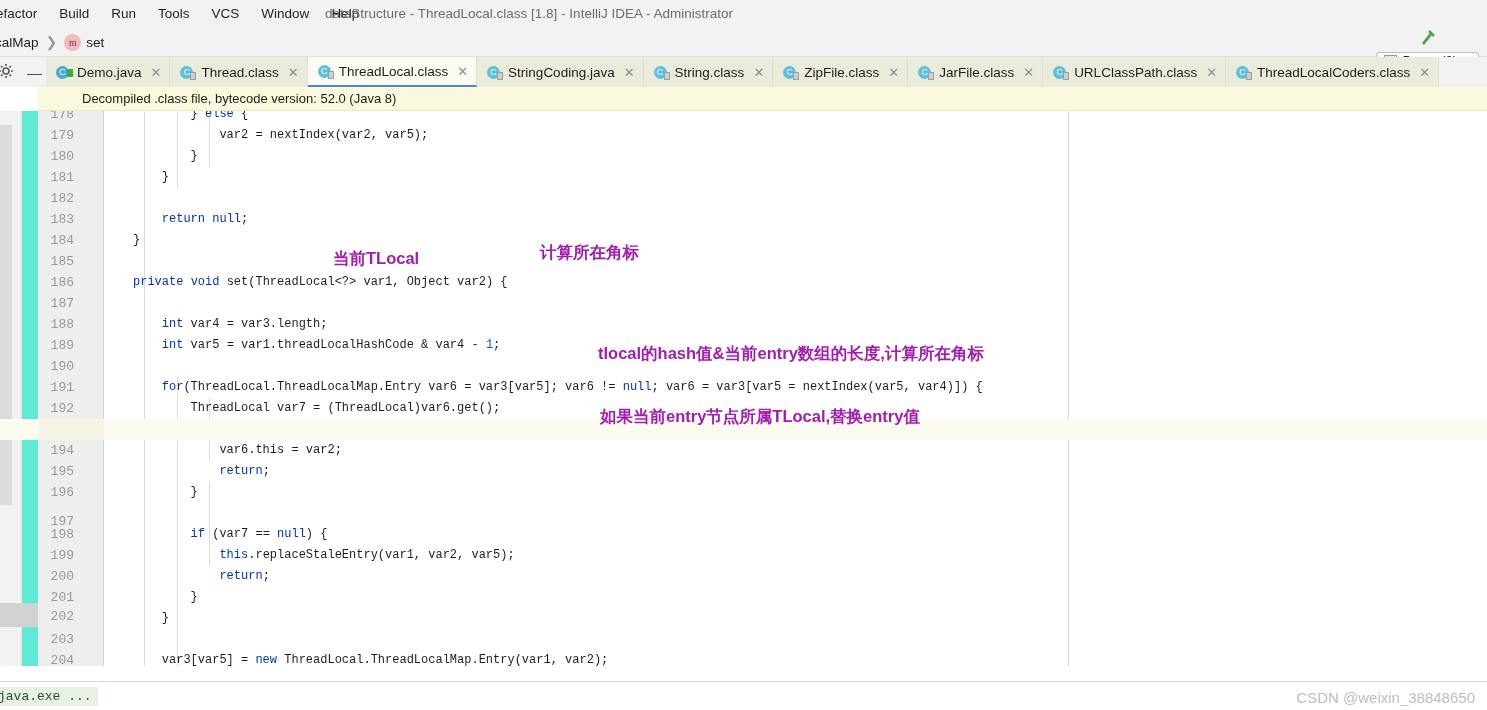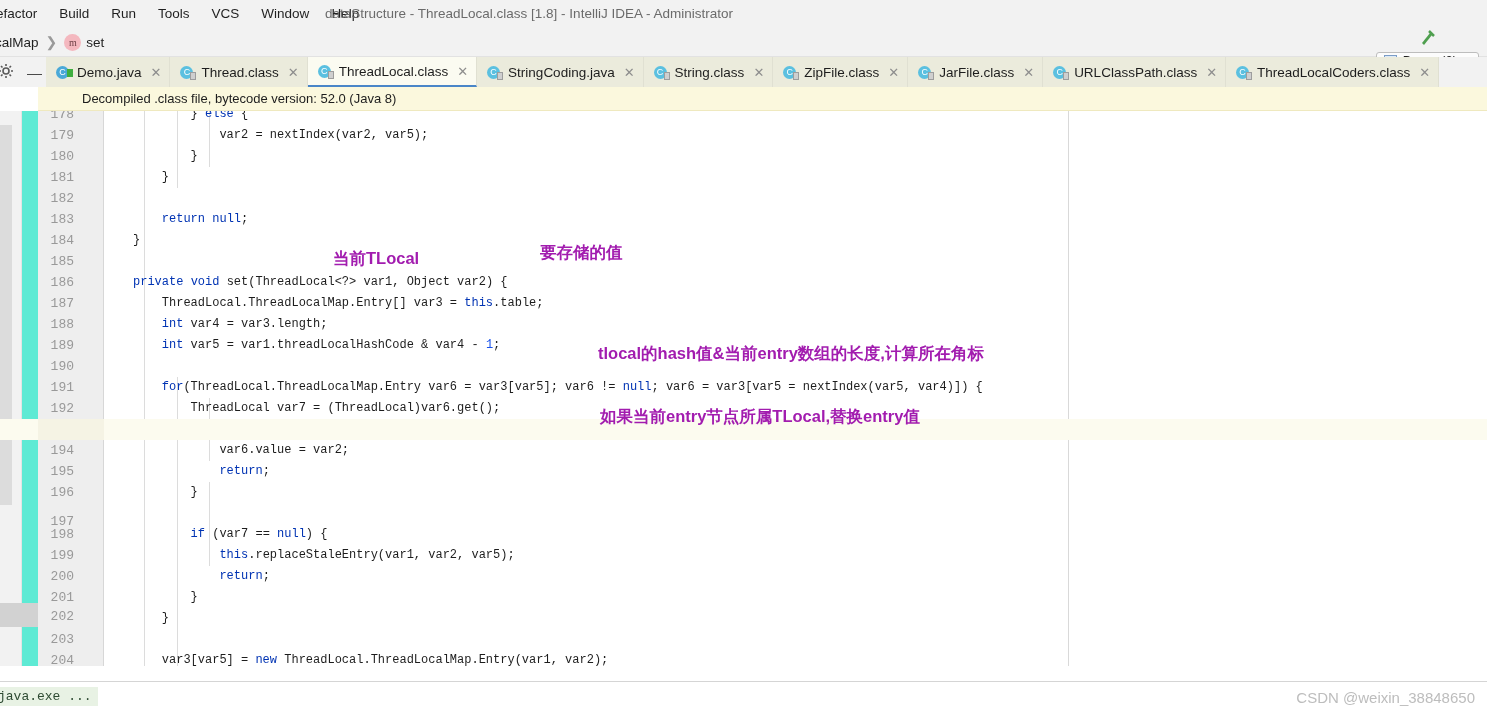--- a/index.html
+++ b/index.html
@@ -544,28 +544,27 @@
       <div class="indent-guide" style="left: 105.44px; top: 371px; height: 84px;"></div>
       <div class="code-line" style="top: -7px;">        } <span class="kw">else</span> {</div>
       <div class="code-line" style="top: 14px;">            var2 = nextIndex(var2, var5);</div>
       <div class="code-line" style="top: 35px;">        }</div>
       <div class="code-line" style="top: 56px;">    }</div>
       <div class="code-line" style="top: 77px;"></div>
       <div class="code-line" style="top: 98px;">    <span class="kw">return</span> <span class="kw">null</span>;</div>
       <div class="code-line" style="top: 119px;">}</div>
       <div class="code-line" style="top: 140px;"></div>
       <div class="code-line" style="top: 161px;"><span class="kw">private</span> <span class="kw">void</span> set(ThreadLocal&lt;?&gt; var1, Object var2) {</div>
-      <div class="code-line" style="top: 182px;">    ThreadLocal.ThreadLocalMap.Entry[] var3 = <span class="kw">this</span>.table;</div>
       <div class="code-line" style="top: 203px;">    <span class="kw">int</span> var4 = var3.length;</div>
       <div class="code-line" style="top: 224px;">    <span class="kw">int</span> var5 = var1.threadLocalHashCode &amp; var4 - <span class="num">1</span>;</div>
       <div class="code-line" style="top: 245px;"></div>
       <div class="code-line" style="top: 266px;">    <span class="kw">for</span>(ThreadLocal.ThreadLocalMap.Entry var6 = var3[var5]; var6 != <span class="kw">null</span>; var6 = var3[var5 = nextIndex(var5, var4)]) {</div>
       <div class="code-line" style="top: 287px;">        ThreadLocal var7 = (ThreadLocal)var6.get();</div>
       <div class="code-line" style="top: 308px;">        <span class="kw">if</span> (var7 == var1) {</div>
-      <div class="code-line" style="top: 329px;">            var6.value = var2;</div>
+      <div class="code-line" style="top: 329px;">            var6.this = var2;</div>
       <div class="code-line" style="top: 350px;">            <span class="kw">return</span>;</div>
       <div class="code-line" style="top: 371px;">        }</div>
       <div class="code-line" style="top: 392px;"></div>
       <div class="code-line" style="top: 413px;">        <span class="kw">if</span> (var7 == <span class="kw">null</span>) {</div>
       <div class="code-line" style="top: 434px;">            <span class="kw">this</span>.replaceStaleEntry(var1, var2, var5);</div>
       <div class="code-line" style="top: 455px;">            <span class="kw">return</span>;</div>
       <div class="code-line" style="top: 476px;">        }</div>
       <div class="code-line" style="top: 497px;">    }</div>
       <div class="code-line" style="top: 518px;"></div>
       <div class="code-line" style="top: 539px;">    var3[var5] = <span class="kw">new</span> ThreadLocal.ThreadLocalMap.Entry(var1, var2);</div>
@@ -575,15 +574,15 @@
     <div class="cur-line-gut" style="top: 308px;"></div>
   </div>
 
 <div id="hsep"></div>
 <div id="statusbar">
   <span id="proc-chip">java.exe ...</span>
 </div>
 <div id="watermark">CSDN @weixin_38848650</div>
 
 <div class="note" style="left: 333px; top: 248px;">当前TLocal</div>
-<div class="note" style="left: 540px; top: 242px;">要存储的值</div>
+<div class="note" style="left: 540px; top: 242px;">计算所在角标</div>
 <div class="note" style="left: 598px; top: 343px;">tlocal的hash值&amp;当前entry数组的长度,计算所在角标</div>
 <div class="note" style="left: 600px; top: 406px;">如果当前entry节点所属TLocal,替换entry值</div>
 
 </body></html>

